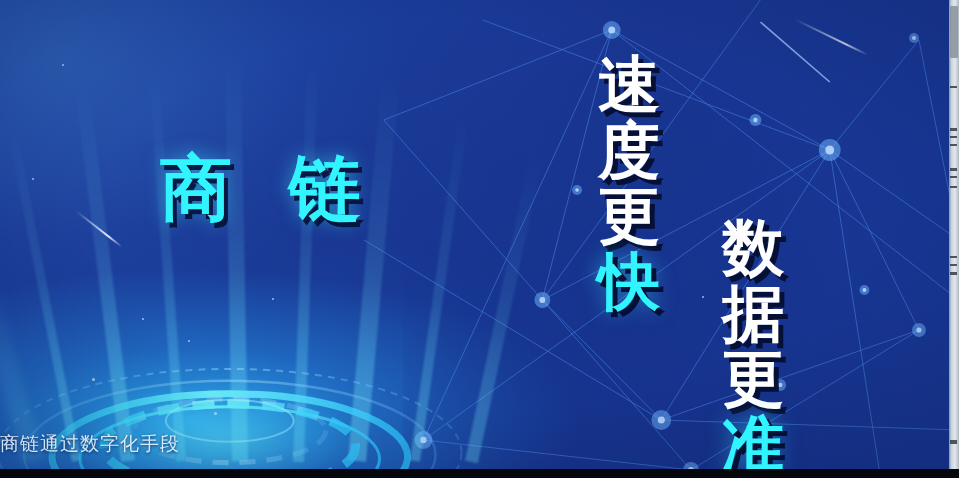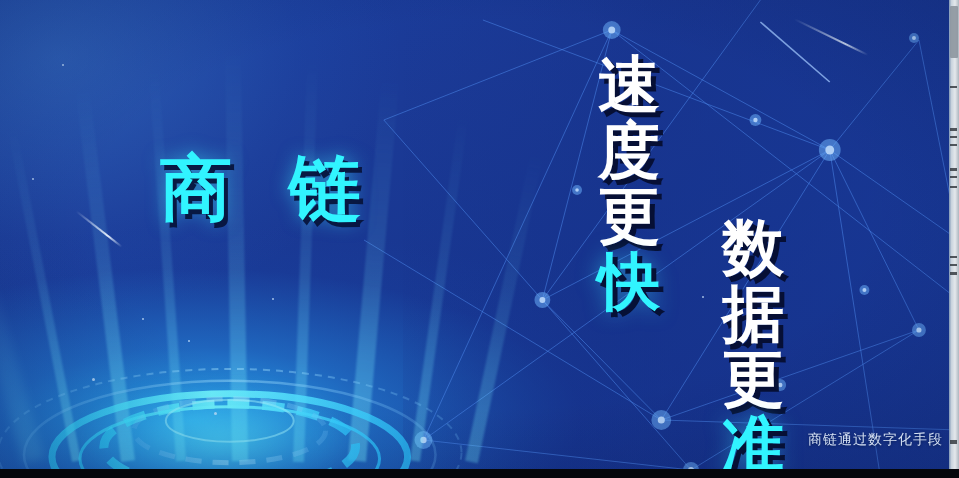--- a/index.html
+++ b/index.html
@@ -88,22 +88,22 @@
     text-shadow:5px 5px 0 rgba(5,14,48,.95);
   }
   .vcol .ch.accent{
     color:#31f4ff;
     text-shadow:5px 5px 0 rgba(5,14,48,.95), 0 0 20px rgba(60,230,255,.5);
   }
   #col-speed{left:598px;top:52px;}
   #col-data{left:722px;top:215px;}
 
   #bottom-caption{
-    position:absolute;left:0;right:16px;top:431px;text-align:right;
-    font-size:14px;letter-spacing:1px;font-weight:normal;
+    position:absolute;left:0;right:16px;top:431px;text-align:left;
+    font-size:19px;letter-spacing:1px;font-weight:normal;
     color:#e3eefc;opacity:.93;
     text-shadow:0 1px 3px rgba(0,20,60,.75);
   }
 
   
   #right-edge{
     position:absolute;top:0;right:0;width:10px;height:100%;
     background:linear-gradient(90deg,#7d95b4 0%, #c9d3dd 25%, #e4e8ec 60%, #aeb6bf 100%);
   }
   #right-edge .mark{

